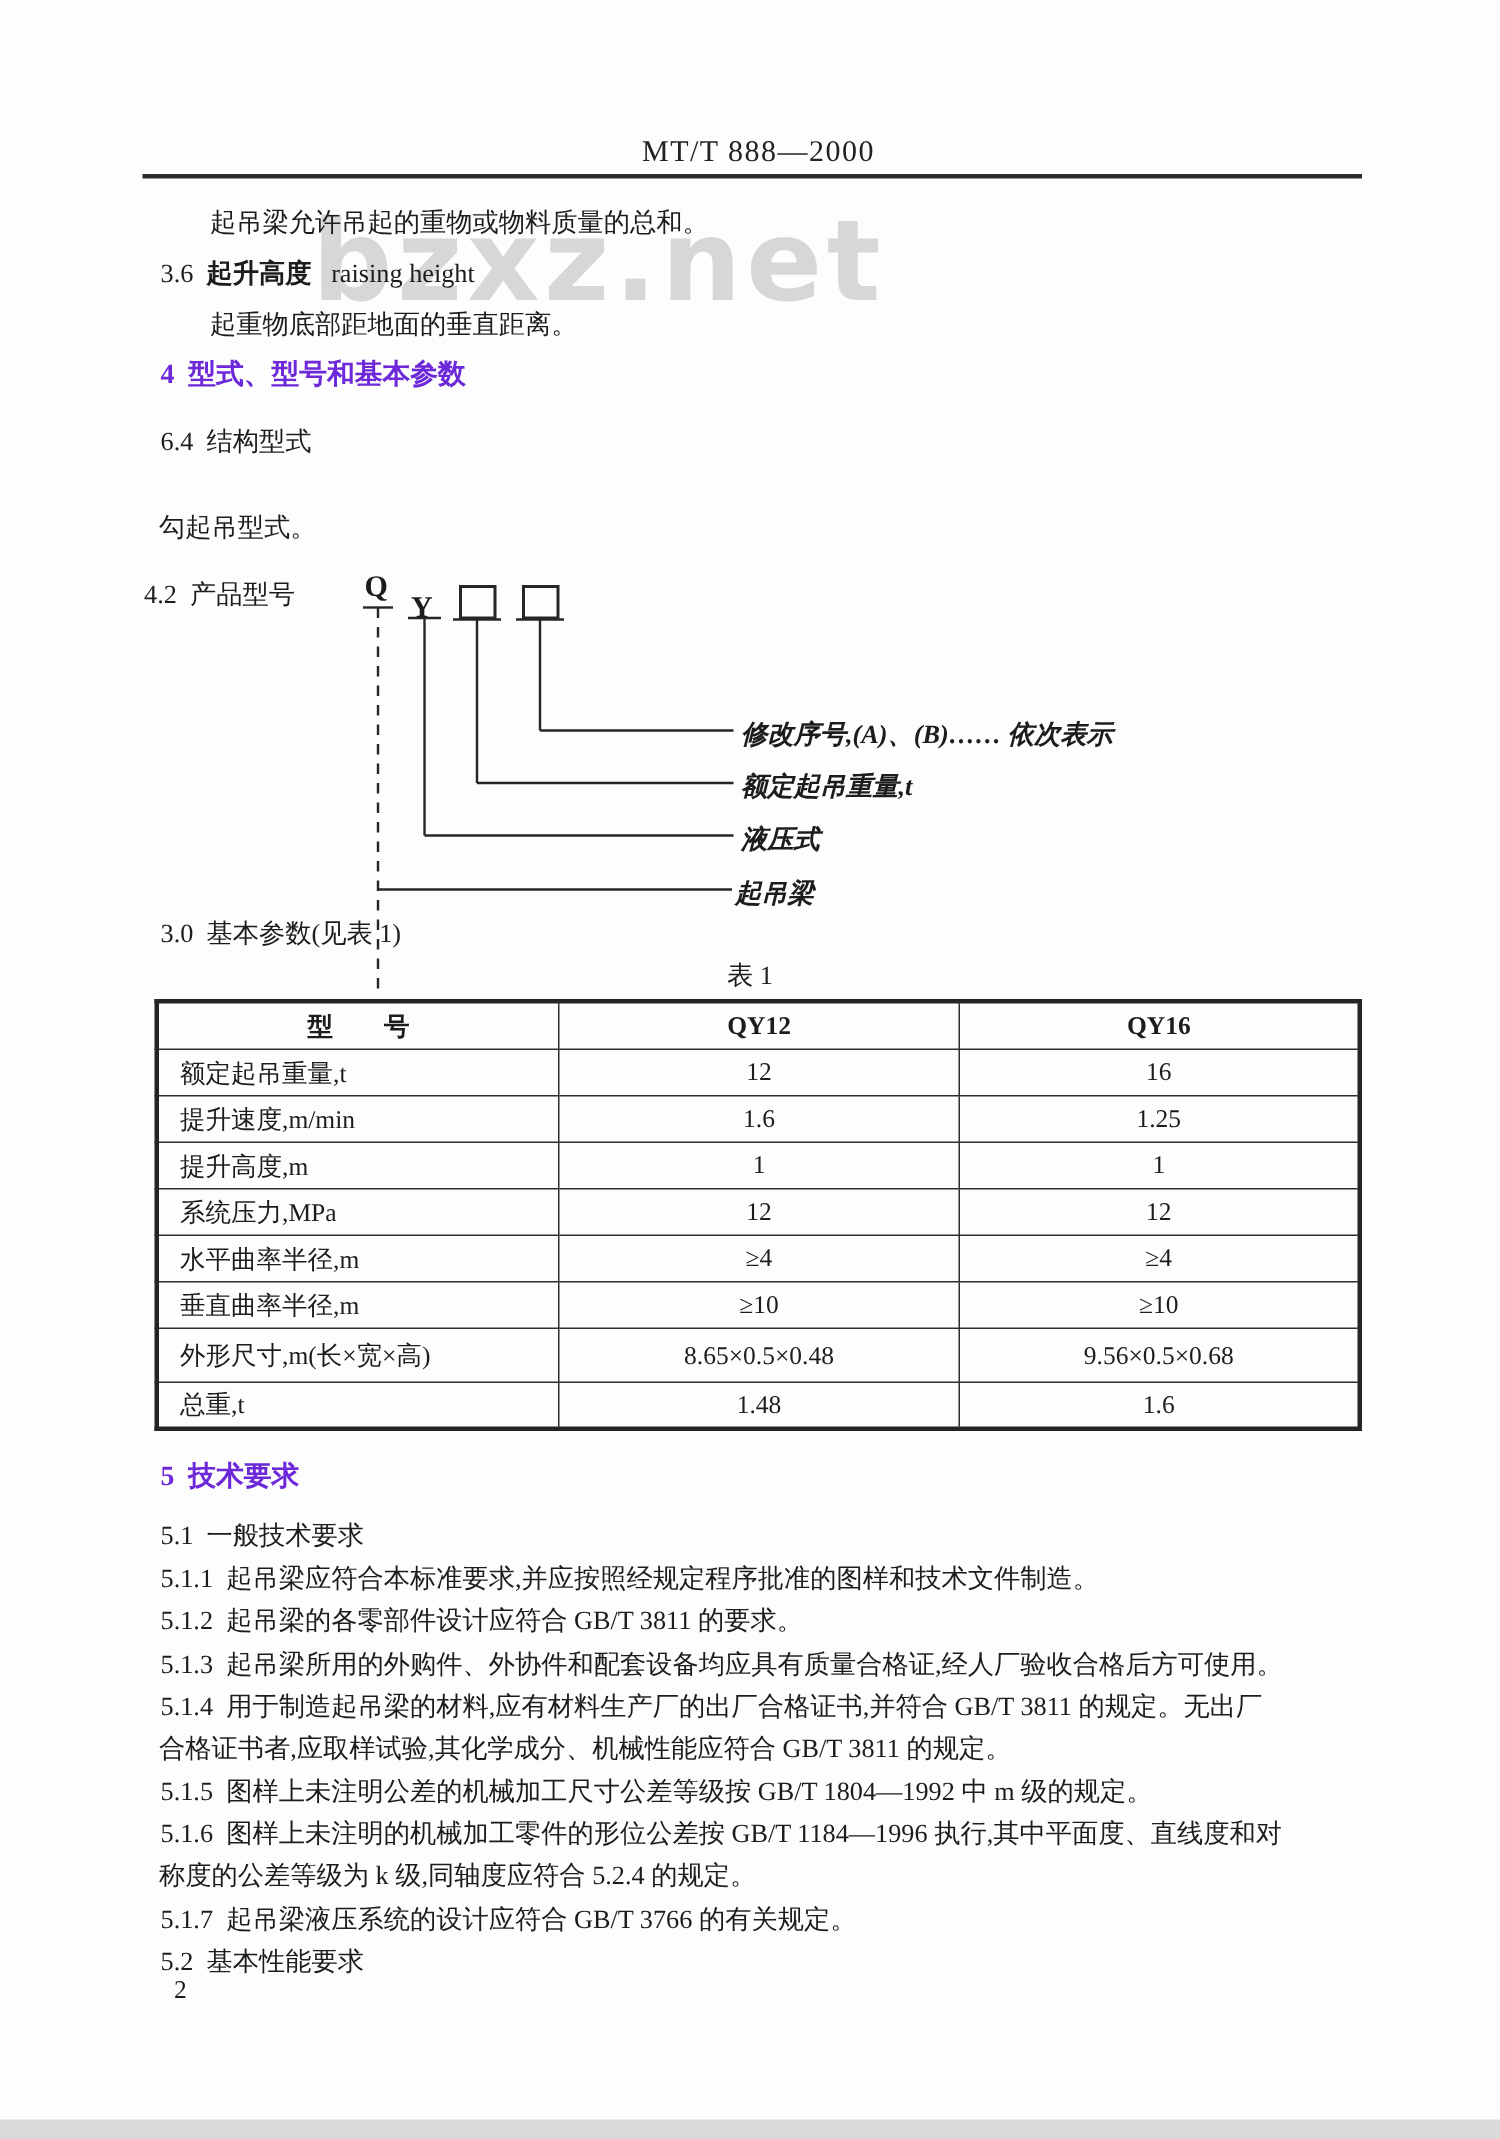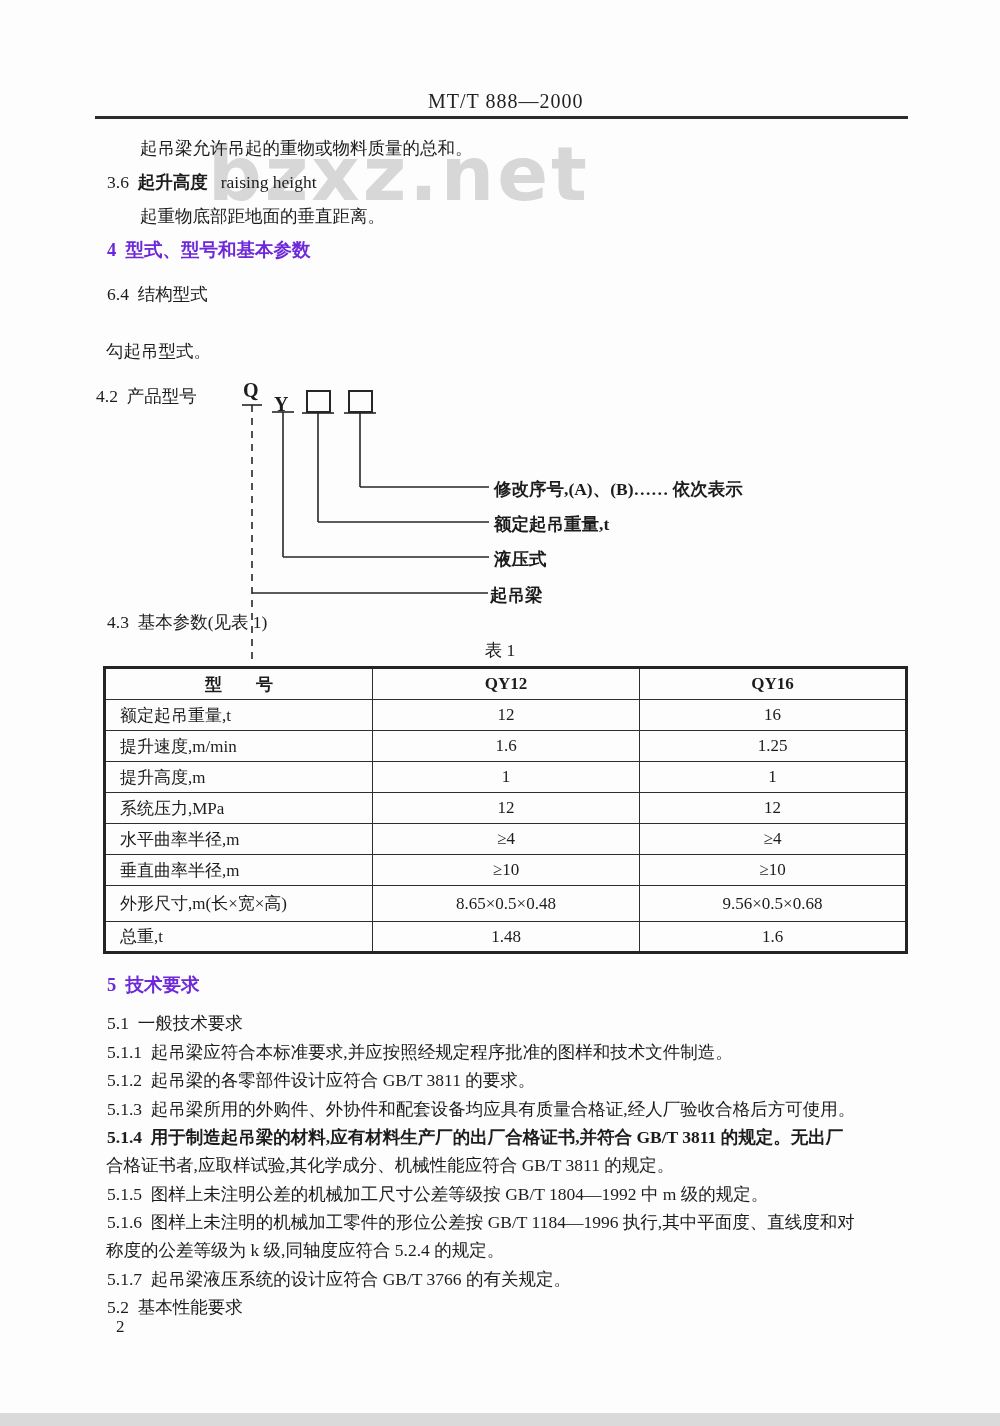--- a/index.html
+++ b/index.html
@@ -14,21 +14,21 @@
   .b  { font-weight:bold; }
   .hdr-title { position:absolute; left:428px; top:90px; font-size:20px; letter-spacing:1px; color:#222; }
   .hdr-rule  { position:absolute; left:95px; top:116px; width:813px; height:3px; background:#2c2c2c; }
   .watermark {
     position:absolute; left:208px; top:130px;
     font-family:"DejaVu Sans","Liberation Sans",sans-serif;
     font-weight:bold; font-size:75px; letter-spacing:3px;
     color:rgba(184,184,184,0.55); user-select:none;
   }
   .diagram-svg { position:absolute; left:230px; top:378px; }
-  .dlabel { position:absolute; white-space:pre; font-size:17.5px; font-weight:600; }
+  .dlabel { position:absolute; white-space:pre; font-size:17.5px; font-weight:600;font-style:italic; }
   .tbl-title { position:absolute; left:400px; top:638px; width:200px; text-align:center; font-size:17.5px; }
   table.t1 {
     position:absolute; left:103px; top:666px; width:800px;
     border-collapse:collapse; table-layout:fixed;
     border:3px solid #242424;
   }
   table.t1 td {
     border:1.6px solid #2e2e2e;
     font-size:17px; text-align:center; vertical-align:middle; padding:0;
     color:#1c1c1c;
@@ -82,21 +82,21 @@
       <line x1="88" y1="144" x2="259" y2="144"></line>
       <line x1="53" y1="179" x2="259" y2="179"></line>
       <line x1="22" y1="215" x2="258" y2="215"></line>
     </g>
   </svg>
   <div class="dlabel" style="left:494px; top:477px;">修改序号,(A)、(B)…… 依次表示</div>
   <div class="dlabel" style="left:494px; top:512px;">额定起吊重量,t</div>
   <div class="dlabel" style="left:494px; top:547px;">液压式</div>
   <div class="dlabel" style="left:490px; top:583px;">起吊梁</div>
 
-  <div class="ln" style="left:107px; top:612px;">4.3  基本参数(见表 1)</div>
+  <div class="ln" style="left:107px; top:612px;">3.0  基本参数(见表 1)</div>
   <div class="tbl-title">表 1</div>
 
   <table class="t1">
     <tbody>
         <tr class="rh">
       <td class="hd" style="width:266px;">型　　号</td>
       <td class="hd" style="width:266px;">QY12</td>
       <td class="hd" style="width:265px;">QY16</td>
     </tr>
     <tr>
@@ -140,21 +140,21 @@
       <td>1.6</td>
     </tr>
   </tbody>
     </table>
 
   <div class="ln h" style="left:107px; top:975px;">5  技术要求</div>
   <div class="ln" style="left:107px; top:1013px;">5.1  一般技术要求</div>
   <div class="ln" style="left:107px; top:1042px;">5.1.1  起吊梁应符合本标准要求,并应按照经规定程序批准的图样和技术文件制造。</div>
   <div class="ln" style="left:107px; top:1070px;">5.1.2  起吊梁的各零部件设计应符合 GB/T 3811 的要求。</div>
   <div class="ln" style="left:107px; top:1099px;">5.1.3  起吊梁所用的外购件、外协件和配套设备均应具有质量合格证,经人厂验收合格后方可使用。</div>
-  <div class="ln" style="left:107px; top:1127px;font-weight:bold;">5.1.4  用于制造起吊梁的材料,应有材料生产厂的出厂合格证书,并符合 GB/T 3811 的规定。无出厂</div>
+  <div class="ln" style="left:107px; top:1127px;">5.1.4  用于制造起吊梁的材料,应有材料生产厂的出厂合格证书,并符合 GB/T 3811 的规定。无出厂</div>
   <div class="ln" style="left:106px; top:1155px;">合格证书者,应取样试验,其化学成分、机械性能应符合 GB/T 3811 的规定。</div>
   <div class="ln" style="left:107px; top:1184px;">5.1.5  图样上未注明公差的机械加工尺寸公差等级按 GB/T 1804—1992 中 m 级的规定。</div>
   <div class="ln" style="left:107px; top:1212px;">5.1.6  图样上未注明的机械加工零件的形位公差按 GB/T 1184—1996 执行,其中平面度、直线度和对</div>
   <div class="ln" style="left:106px; top:1240px;">称度的公差等级为 k 级,同轴度应符合 5.2.4 的规定。</div>
   <div class="ln" style="left:107px; top:1269px;">5.1.7  起吊梁液压系统的设计应符合 GB/T 3766 的有关规定。</div>
   <div class="ln" style="left:107px; top:1297px;">5.2  基本性能要求</div>
 
   <div class="pageno">2</div>
   <div class="bottom-bar"></div>
 

